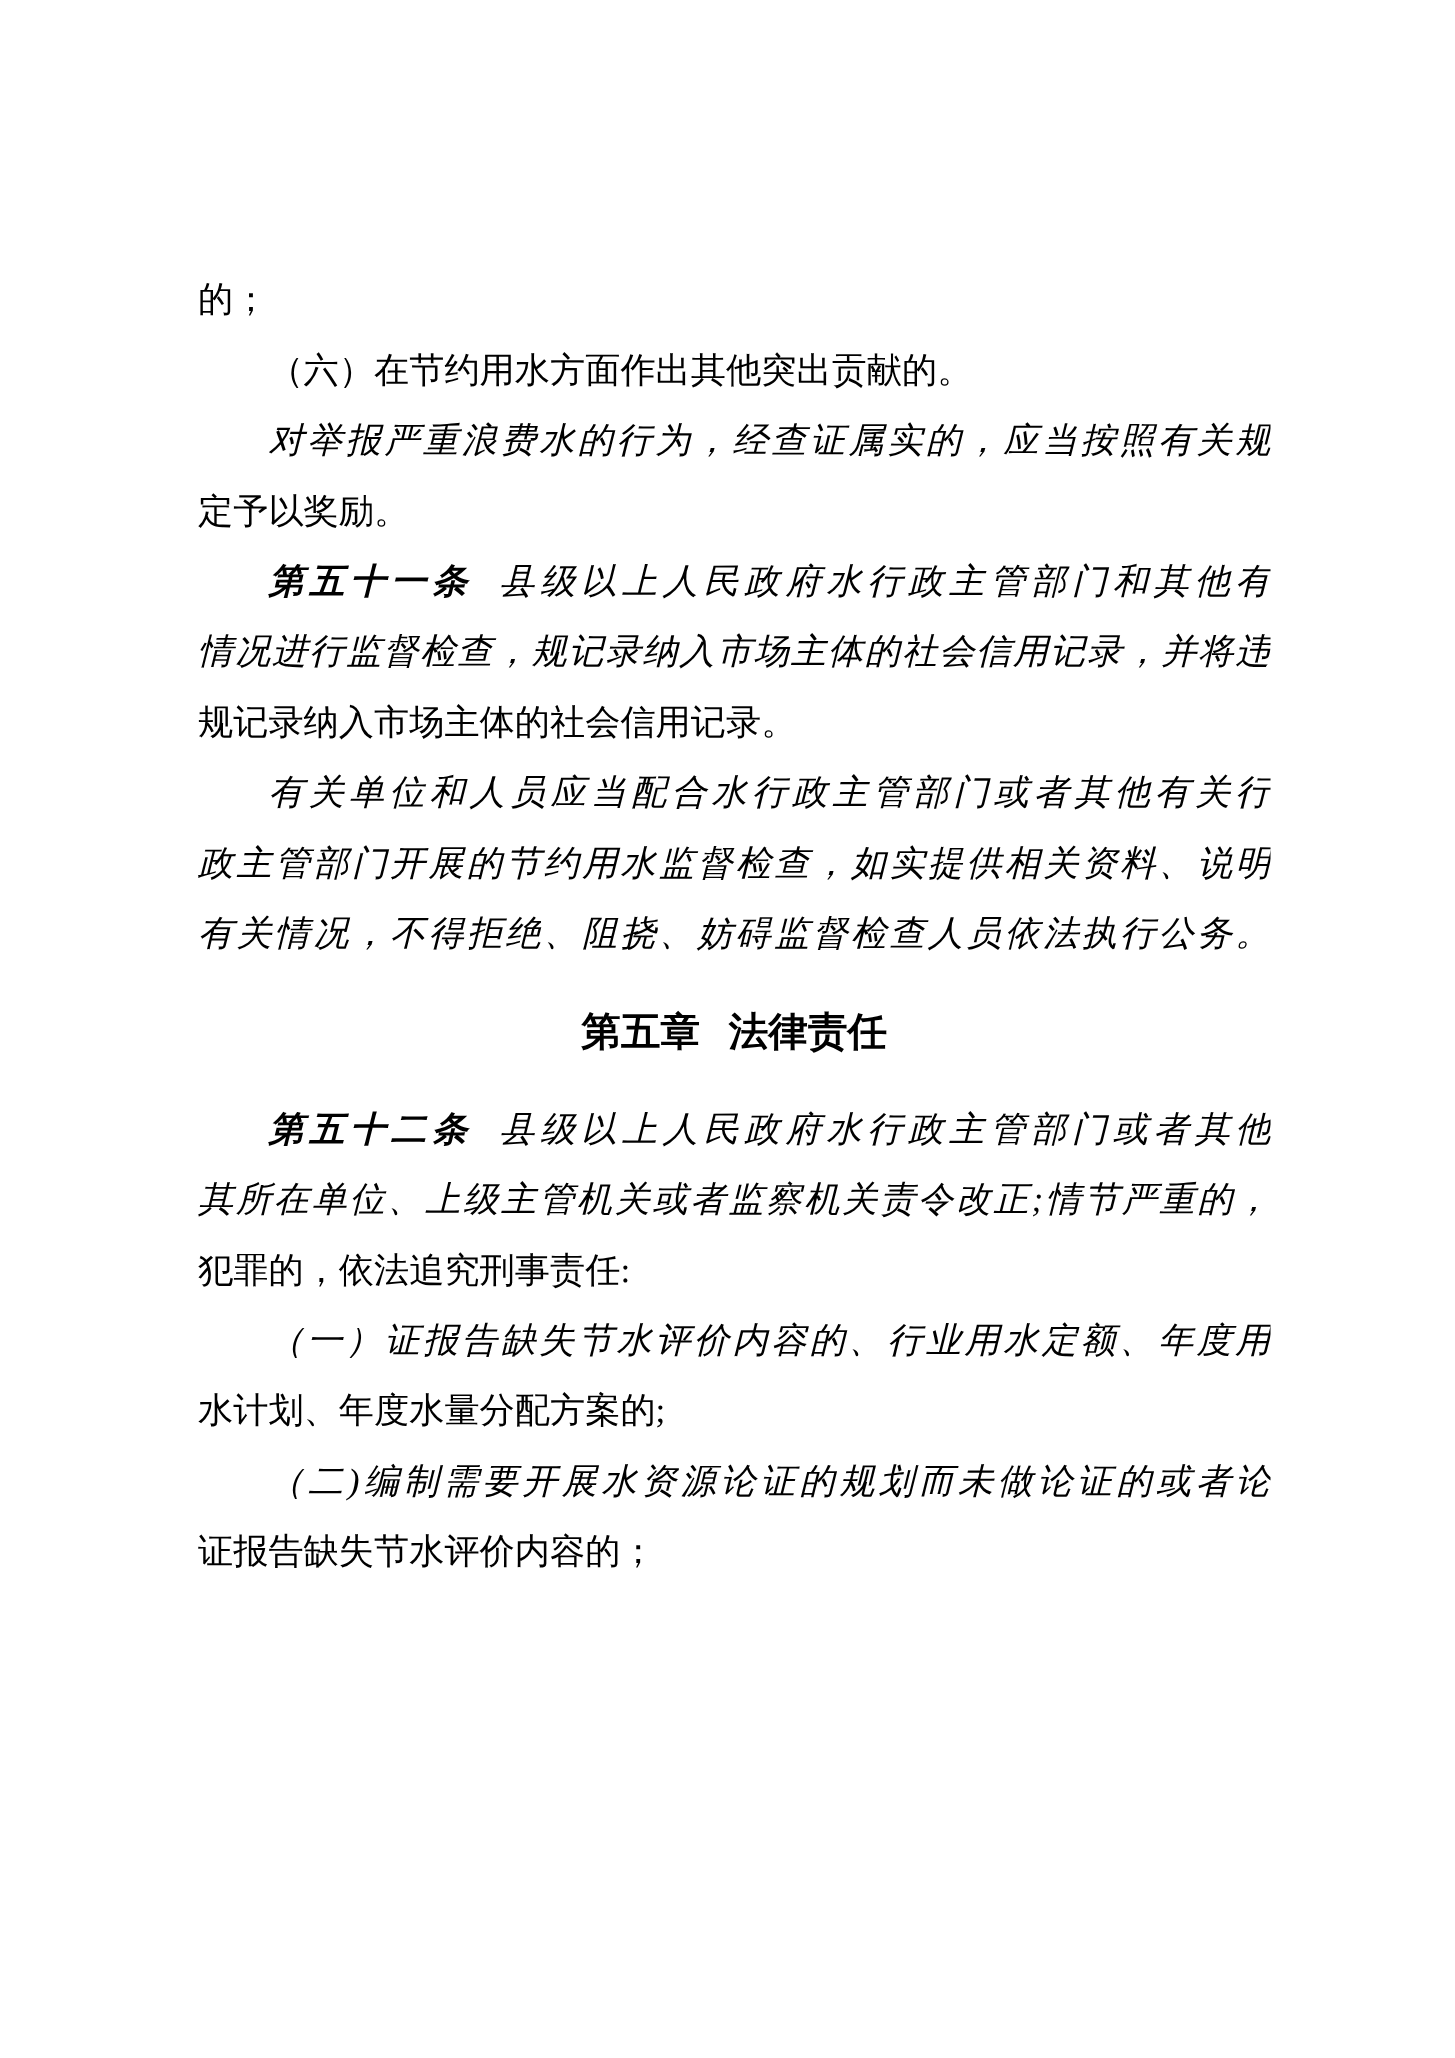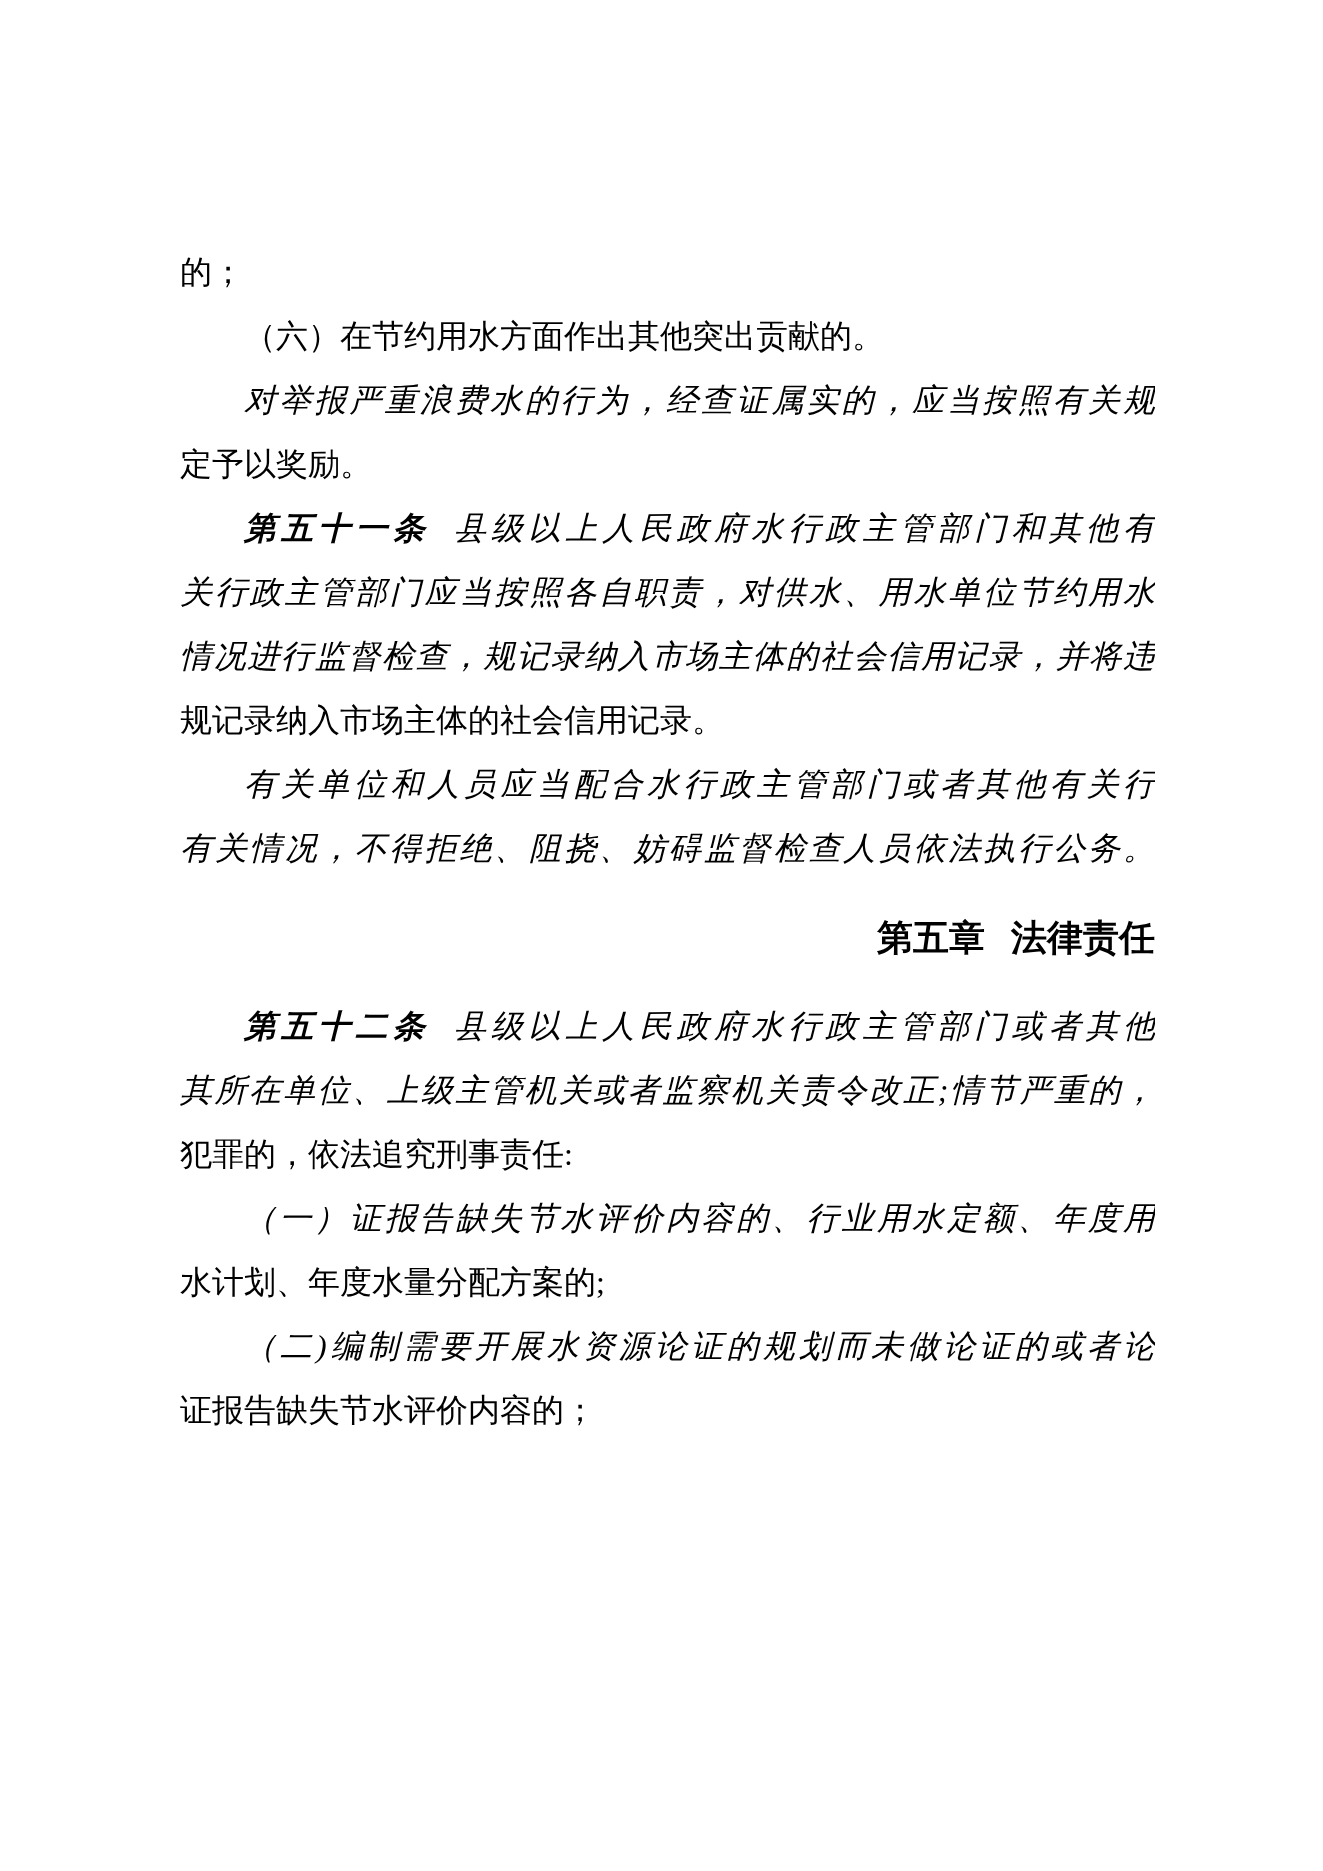--- a/index.html
+++ b/index.html
@@ -28,21 +28,21 @@
     font-weight: bold;
     margin-right: 24px;
     font-family: "Liberation Sans", "DejaVu Sans", sans-serif;
   }
   .chapter-heading {
     font-size: 36px;
     line-height: 64px;
     height: 64px;
     margin-top: 26px;
     margin-bottom: 24px;
-    text-align: right;
+    text-align: center;
     font-weight: bold;
     word-spacing: 16px;
     font-family: "Liberation Sans", "DejaVu Sans", sans-serif;
     overflow: hidden;
   }
 </style>
 </head>
 <body>
 
 <div class="page">
@@ -50,28 +50,28 @@
   <div class="doc-line l-left"><span>的；</span></div>
 
   <div class="doc-line l-left l-indent"><span>（六）在节约用水方面作出其他突出贡献的。</span></div>
 
   <div class="doc-line l-justify l-indent"><span>对举报严重浪费水的行为，经查证属实的，应当按照有关规</span></div>
 
   <div class="doc-line l-left"><span>定予以奖励。</span></div>
 
   <div class="doc-line l-justify l-indent"><b class="term">第五十一条</b><span>县级以上人民政府水行政主管部门和其他有</span></div>
 
-  <div class="doc-line l-justify"><span>关行政主管部门应当按照各自职责，对供水、用水单位节约用水</span></div>
 
   <div class="doc-line l-justify"><span>情况进行监督检查，规记录纳入市场主体的社会信用记录，并将违</span></div>
 
   <div class="doc-line l-left"><span>规记录纳入市场主体的社会信用记录。</span></div>
 
   <div class="doc-line l-justify l-indent"><span>有关单位和人员应当配合水行政主管部门或者其他有关行</span></div>
 
+  <div class="doc-line l-justify"><span>政主管部门开展的节约用水监督检查，如实提供相关资料、说明</span></div>
 
   <div class="doc-line l-justify"><span>有关情况，不得拒绝、阻挠、妨碍监督检查人员依法执行公务。</span></div>
 
   <div class="chapter-heading">第五章 法律责任</div>
 
   <div class="doc-line l-justify l-indent"><b class="term">第五十二条</b><span>县级以上人民政府水行政主管部门或者其他</span></div>
 
 
   <div class="doc-line l-justify"><span>其所在单位、上级主管机关或者监察机关责令改正;情节严重的，</span></div>
 

